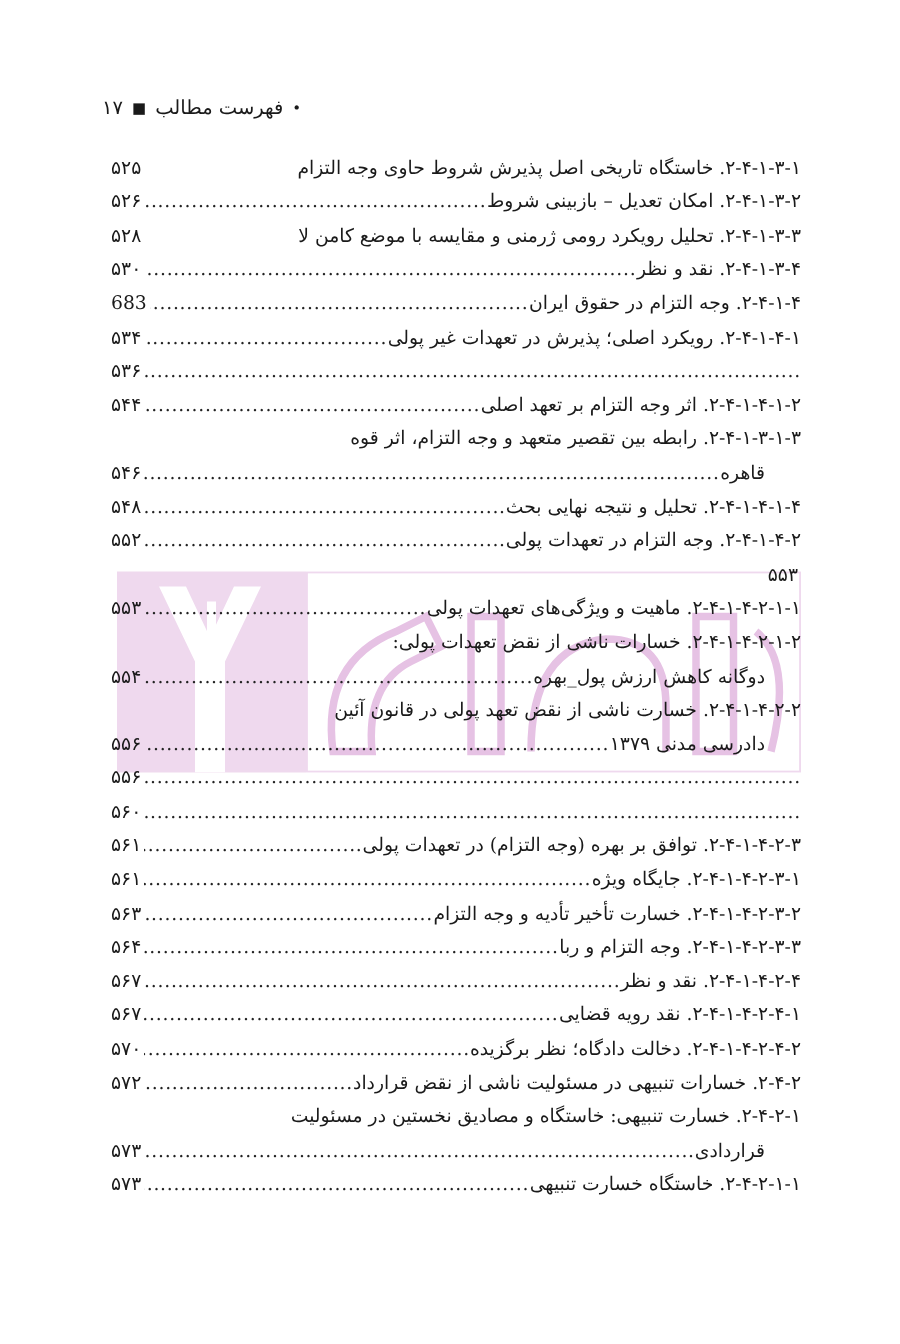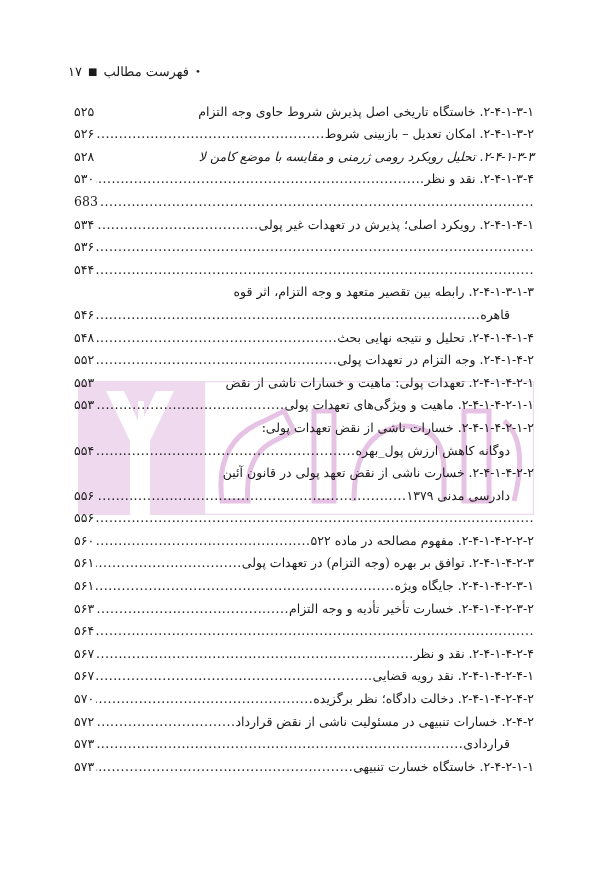--- a/index.html
+++ b/index.html
@@ -52,42 +52,44 @@
     <li class="row noleader">
       <span class="text" style="flex: 1 1 auto;">۲-۴-۱-۳-۱. خاستگاه تاریخی اصل پذیرش شروط حاوی وجه التزام</span>
       <span class="page">۵۲۵</span>
     </li>
     <li class="row">
       <span class="text">۲-۴-۱-۳-۲. امکان تعدیل – بازبینی شروط</span>
       <span class="leader"></span>
       <span class="page">۵۲۶</span>
     </li>
     <li class="row noleader">
-      <span class="text" style="flex: 1 1 auto; font-style: italic;">۲-۴-۱-۳-۳. تحلیل رویکرد رومی ژرمنی و مقایسه با موضع کامن لا</span>
+      <span class="text" style="flex: 1 1 auto;">۲-۴-۱-۳-۳. تحلیل رویکرد رومی ژرمنی و مقایسه با موضع کامن لا</span>
       <span class="page">۵۲۸</span>
     </li>
     <li class="row">
       <span class="text">۲-۴-۱-۳-۴. نقد و نظر</span>
       <span class="leader"></span>
       <span class="page">۵۳۰</span>
     </li>
     <li class="row">
+      <span class="text">۲-۴-۱-۴. وجه التزام در حقوق ایران</span>
       <span class="leader"></span>
       <span class="page">683</span>
     </li>
     <li class="row">
       <span class="text">۲-۴-۱-۴-۱. رویکرد اصلی؛ پذیرش در تعهدات غیر پولی</span>
       <span class="leader"></span>
       <span class="page">۵۳۴</span>
     </li>
     <li class="row">
       <span class="leader"></span>
       <span class="page">۵۳۶</span>
     </li>
     <li class="row">
+      <span class="text">۲-۴-۱-۴-۱-۲. اثر وجه التزام بر تعهد اصلی</span>
       <span class="leader"></span>
       <span class="page">۵۴۴</span>
     </li>
     <li class="row wrapfirst">
       <span class="text">۲-۴-۱-۳-۱-۳. رابطه بین تقصیر متعهد و وجه التزام، اثر قوه</span>
     </li>
     <li class="row" style="padding-right: 24px;">
       <span class="text">قاهره</span>
       <span class="leader"></span>
       <span class="page">۵۴۶</span>
@@ -96,21 +98,20 @@
       <span class="text">۲-۴-۱-۴-۱-۴. تحلیل و نتیجه نهایی بحث</span>
       <span class="leader"></span>
       <span class="page">۵۴۸</span>
     </li>
     <li class="row">
       <span class="text">۲-۴-۱-۴-۲. وجه التزام در تعهدات پولی</span>
       <span class="leader"></span>
       <span class="page">۵۵۲</span>
     </li>
     <li class="row noleader">
-      <span class="text" style="flex: 1 1 auto;">۲-۴-۱-۴-۲-۱. تعهدات پولی: ماهیت و خسارات ناشی از نقض</span>
       <span class="page">۵۵۳</span>
     </li>
     <li class="row">
       <span class="text">۲-۴-۱-۴-۲-۱-۱. ماهیت و ویژگی‌های تعهدات پولی</span>
       <span class="leader"></span>
       <span class="page">۵۵۳</span>
     </li>
     <li class="row wrapfirst">
       <span class="text">۲-۴-۱-۴-۲-۱-۲. خسارات ناشی از نقض تعهدات پولی:</span>
     </li>
@@ -125,40 +126,40 @@
     <li class="row" style="padding-right: 24px;">
       <span class="text">دادرسی مدنی ۱۳۷۹</span>
       <span class="leader"></span>
       <span class="page">۵۵۶</span>
     </li>
     <li class="row">
       <span class="leader"></span>
       <span class="page">۵۵۶</span>
     </li>
     <li class="row">
-      <span class="text">۲-۴-۱-۴-۲-۲-۲. مفهوم مصالحه در ماده ۵۲۲</span>
       <span class="leader"></span>
       <span class="page">۵۶۰</span>
     </li>
     <li class="row">
       <span class="text">۲-۴-۱-۴-۲-۳. توافق بر بهره (وجه التزام) در تعهدات پولی</span>
       <span class="leader"></span>
       <span class="page">۵۶۱</span>
     </li>
     <li class="row">
       <span class="text">۲-۴-۱-۴-۲-۳-۱. جایگاه ویژه</span>
       <span class="leader"></span>
       <span class="page">۵۶۱</span>
     </li>
     <li class="row">
       <span class="text">۲-۴-۱-۴-۲-۳-۲. خسارت تأخیر تأدیه و وجه التزام</span>
       <span class="leader"></span>
       <span class="page">۵۶۳</span>
     </li>
     <li class="row">
+      <span class="text">۲-۴-۱-۴-۲-۳-۳. وجه التزام و ربا</span>
       <span class="leader"></span>
       <span class="page">۵۶۴</span>
     </li>
     <li class="row">
       <span class="text">۲-۴-۱-۴-۲-۴. نقد و نظر</span>
       <span class="leader"></span>
       <span class="page">۵۶۷</span>
     </li>
     <li class="row">
       <span class="text">۲-۴-۱-۴-۲-۴-۱. نقد رویه قضایی</span>
@@ -168,20 +169,23 @@
     <li class="row">
       <span class="text">۲-۴-۱-۴-۲-۴-۲. دخالت دادگاه؛ نظر برگزیده</span>
       <span class="leader"></span>
       <span class="page">۵۷۰</span>
     </li>
     <li class="row">
       <span class="text">۲-۴-۲. خسارات تنبیهی در مسئولیت ناشی از نقض قرارداد</span>
       <span class="leader"></span>
       <span class="page">۵۷۲</span>
     </li>
+    <li class="row wrapfirst">
+      <span class="text">۲-۴-۲-۱. خسارت تنبیهی: خاستگاه و مصادیق نخستین در مسئولیت</span>
+    </li>
     <li class="row" style="padding-right: 24px;">
       <span class="text">قراردادی</span>
       <span class="leader"></span>
       <span class="page">۵۷۳</span>
     </li>
     <li class="row">
       <span class="text">۲-۴-۲-۱-۱. خاستگاه خسارت تنبیهی</span>
       <span class="leader"></span>
       <span class="page">۵۷۳</span>
     </li>

